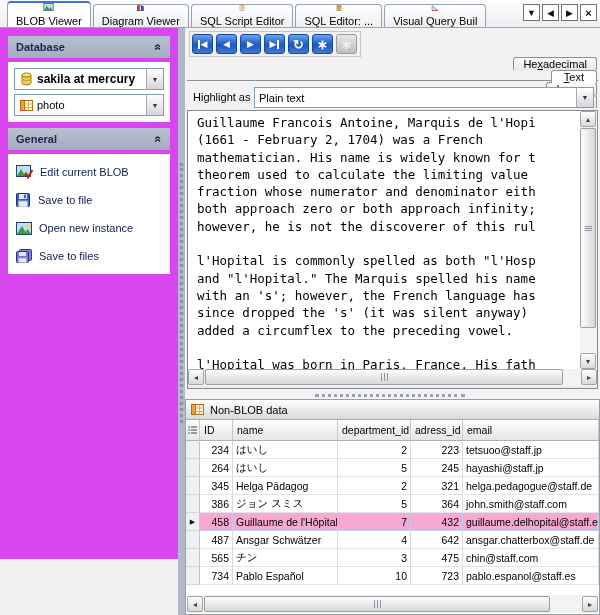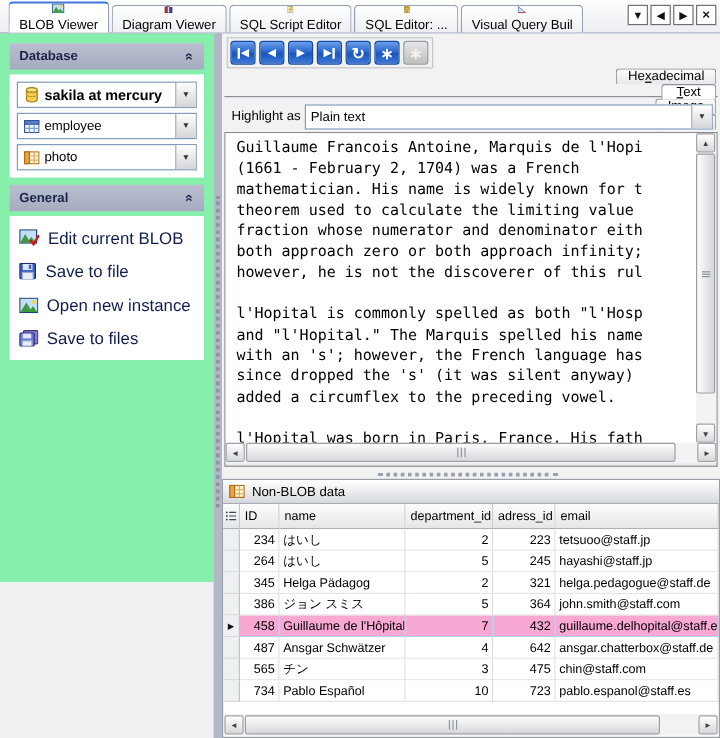--- a/index.html
+++ b/index.html
@@ -14,35 +14,35 @@
             display:flex; align-items:flex-end; padding-left:7px; }
   .wtab { height:23px; display:flex; align-items:center; gap:4px; padding:0 8px;
           border:1px solid #97a1b5; border-bottom:none; border-radius:4px 4px 0 0;
           background:linear-gradient(#ffffff,#edeff3); margin-right:2px; white-space:nowrap; cursor:default;flex-direction:column; }
   .wtab.active { height:26px; background:#fff; border-top:2px solid #3d76d8; }
   .tabctrls { position:absolute; right:3px; top:4px; display:flex; gap:2px; }
   .tcbtn { width:17px; height:17px; border:1px solid #707070; background:#fff;
            display:flex; align-items:center; justify-content:center; font-size:9px; color:#111; }
 
   
-  .sidebar { position:absolute; left:0; top:28px; width:178px; height:457px; background:#86efac; }
+  .sidebar { position:absolute; left:0; top:28px; width:178px; height:531px; background:#d946ef; }
   .secheader { margin:8px 8px 0 8px; height:22px; background:linear-gradient(#b9bfd0,#a5acc1);
                display:flex; align-items:center; justify-content:space-between; padding:0 8px;
                font-weight:bold; color:#1b2547; }
   .chev { display:inline-block; transform:rotate(90deg); font-size:12px; color:#1b2547; cursor:pointer; }
   .whitebox { margin:4px 8px 0 8px; background:#fff; padding:6px; display:flex; flex-direction:column; gap:4px; }
   .combo { height:22px; border:1px solid #7f9db9; background:#fff; display:flex; align-items:center; }
   .combo .cicon { width:22px; display:flex; justify-content:center; align-items:center; }
   .combo .clabel { flex:1; font-size:11px; overflow:hidden; white-space:nowrap; }
   .combo.boldsel .clabel { font-weight:bold; font-size:12px; }
   .combo .cbtn { width:17px; height:20px; background:linear-gradient(#fefefe,#d4d5d8);
                  border-left:1px solid #a8aab0; display:flex; align-items:center; justify-content:center;
                  font-size:7px; color:#333; cursor:pointer; }
   .glink { height:24px; display:flex; align-items:center; gap:7px; color:#101c4e; cursor:pointer; padding-left:2px; }
-  .glink span.lbl { font-size:14px; }
+  .glink span.lbl { font-size:11px; }
 
   
   .vsplit { position:absolute; left:178px; top:28px; width:7px; height:587px; background:#b2b8c9; }
   .vsplit .grip { position:absolute; left:2px; top:135px; width:3px; height:260px;
                   border-left:3px dotted #8d93a5; }
 
   
   .main { position:absolute; left:185px; top:28px; width:415px; height:587px; background:#f2f2f3; }
 
   .tbar { position:absolute; left:4px; top:3px; width:172px; height:26px; border:1px solid #c4c8cc;
@@ -205,35 +205,20 @@
             </svg>
         </span>
         <span class="clabel">sakila at mercury</span>
         <span class="cbtn">
             <span>▼</span>
           </span>
       </div>
       <div class="combo">
         <span class="cicon">
           <svg width="13" height="11" viewBox="0 0 13 11">
-              <rect x="0.5" y="0.5" width="12" height="10" fill="#eef4fd" stroke="#30549c"></rect>
-              <rect x="0.5" y="0.5" width="12" height="3" fill="#5b83cc" stroke="#30549c"></rect>
-              <line x1="4.5" y1="3.5" x2="4.5" y2="10.5" stroke="#7d9fd2"></line>
-              <line x1="8.5" y1="3.5" x2="8.5" y2="10.5" stroke="#7d9fd2"></line>
-              <line x1="0.5" y1="7" x2="12.5" y2="7" stroke="#7d9fd2"></line>
-            </svg>
-        </span>
-        <span class="clabel">employee</span>
-        <span class="cbtn">
-            <span>▼</span>
-          </span>
-      </div>
-      <div class="combo">
-        <span class="cicon">
-          <svg width="13" height="11" viewBox="0 0 13 11">
               <rect x="0.5" y="0.5" width="12" height="10" fill="#fdf6d8" stroke="#b06a14"></rect>
               <rect x="0.5" y="0.5" width="4" height="10" fill="#eda33c" stroke="#b06a14"></rect>
               <line x1="8.5" y1="0.5" x2="8.5" y2="10.5" stroke="#d8b060"></line>
               <line x1="4.5" y1="4" x2="12.5" y2="4" stroke="#d8b060"></line>
               <line x1="4.5" y1="7.5" x2="12.5" y2="7.5" stroke="#d8b060"></line>
             </svg>
         </span>
         <span class="clabel">photo</span>
         <span class="cbtn">
             <span>▼</span>

